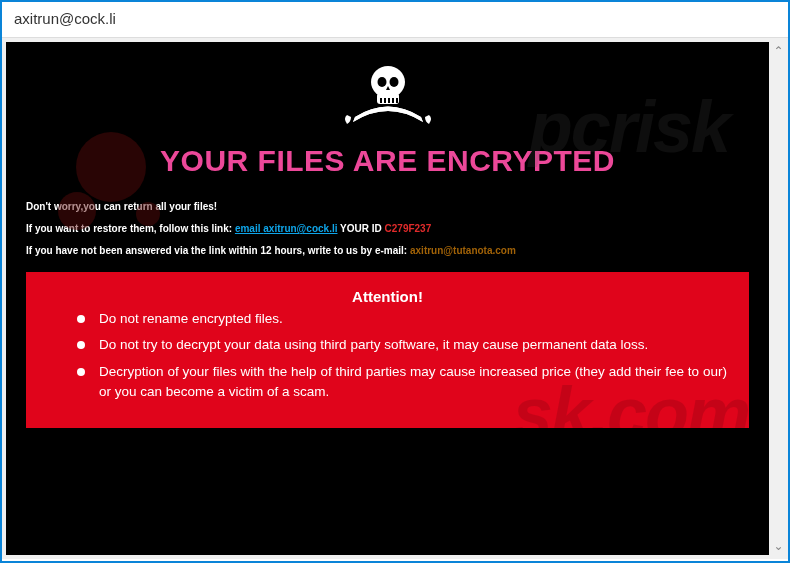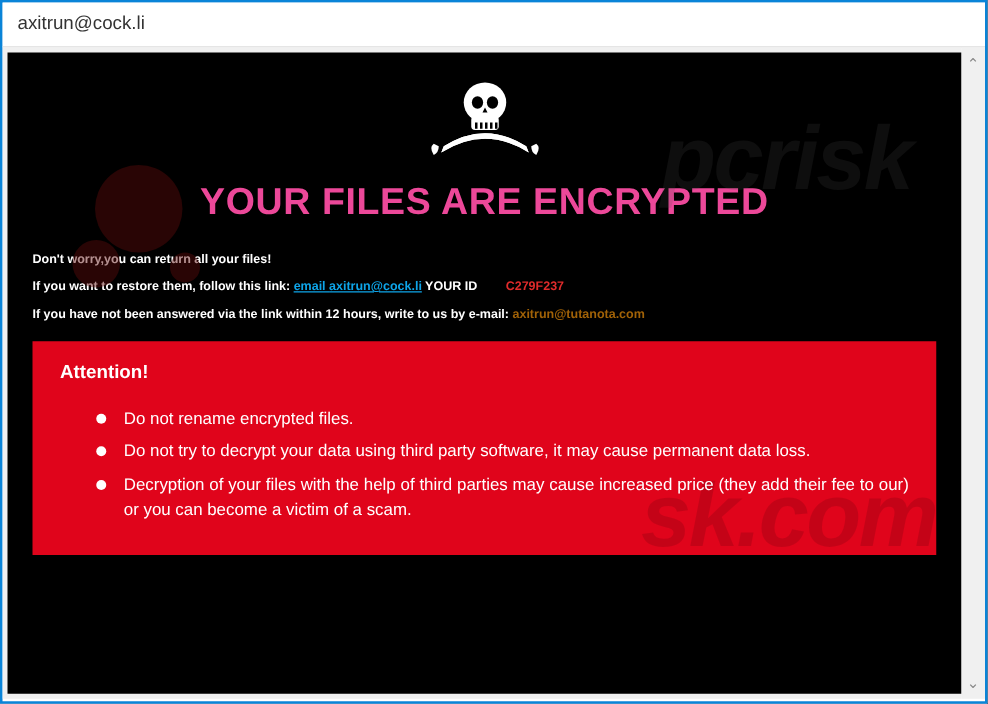--- a/index.html
+++ b/index.html
@@ -64,32 +64,33 @@
     margin: 6px 0 22px 0;
   }
   .line {
     color: #fff;
     font-size: 10px;
     font-weight: 600;
     margin-bottom: 8px;
     line-height: 1.4;
   }
   .email-link { color: #0ea5e9; text-decoration: underline; }
-  .id-val { color: #e02b2b; font-weight: 700; margin-left: 20px; }
+  .id-val { color: #e02b2b; font-weight: 700; }
   .email2 { color: #a16207; }
   .attention-box {
     background: #e0041b;
     margin-top: 14px;
     padding: 16px 22px 20px 22px;
     color: #fff;
   }
   .attn-title {
     font-size: 15px;
     font-weight: 700;
-    margin-bottom: 19px;
+    margin-bottom: 4px;
+    text-align: center;
   }
   .attn-list {
     list-style: none;
     padding-left: 34px;
   }
   .attn-list li {
     position: relative;
     font-size: 13.5px;
     line-height: 1.5;
     margin-bottom: 6px;

